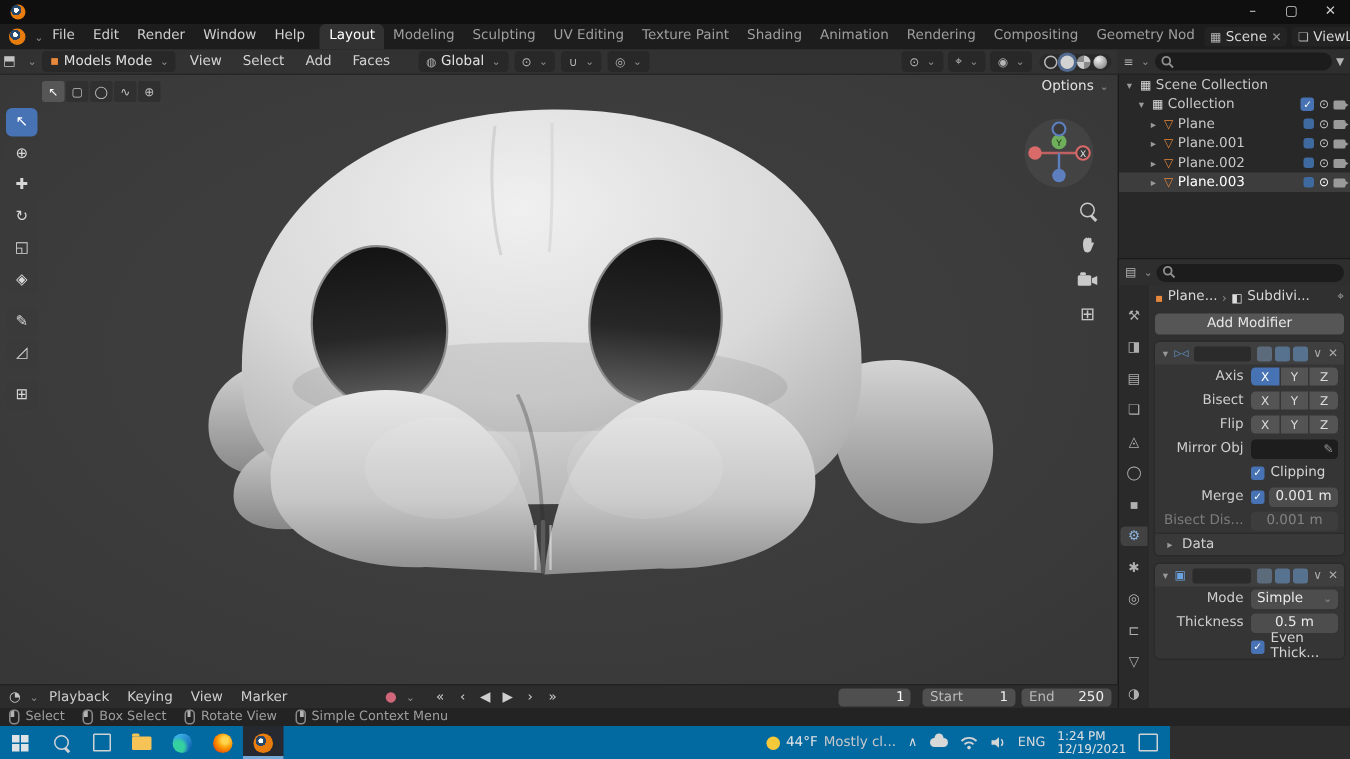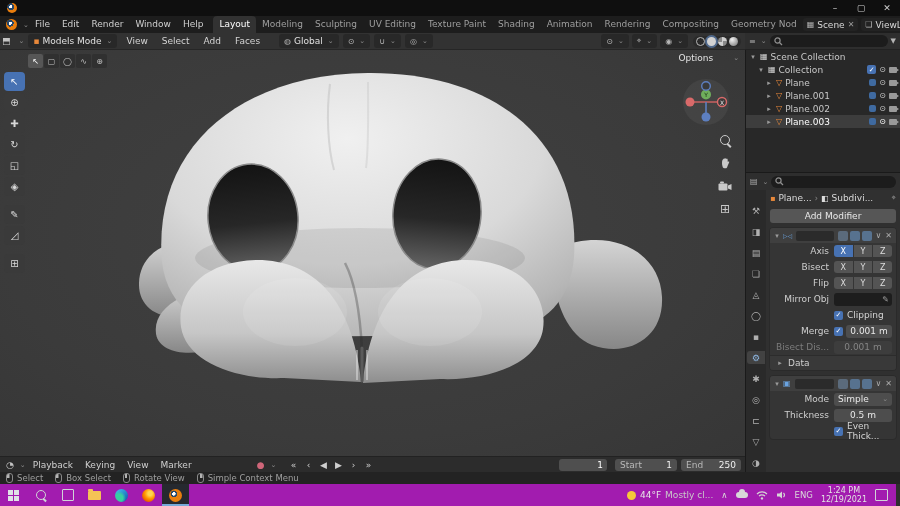--- a/index.html
+++ b/index.html
@@ -57,21 +57,21 @@
   .mi-cam::after{content:"";position:absolute;right:-2px;top:1px;border-left:3px solid #9a9a9a;border-top:2px solid transparent;border-bottom:2px solid transparent;}
   .mi-mod{width:7px;height:7px;border-radius:2px;background:#3f6aa0;flex:none;}
   .cb{width:9px;height:9px;border-radius:2px;background:#4772b3;color:#fff;font-size:7px;display:flex;align-items:center;justify-content:center;flex:none;}
 
   
   .viewport{left:0;top:50px;width:745px;height:406px;background:radial-gradient(ellipse at 48% 45%,#414141 0%,#3b3b3b 65%,#363636 100%);overflow:hidden;}
   .model-svg{position:absolute;left:0;top:0;}
   .selmodes{position:absolute;left:28px;top:4px;display:flex;gap:1px;}
   .smb{width:15px;height:14px;background:#303030;border-radius:2px;display:flex;align-items:center;justify-content:center;font-size:8px;color:#c2c2c2;}
   .smb.on{background:#565656;color:#fff;}
-  .vp-options{position:absolute;right:6px;top:3px;font-size:9px;color:#e2e2e2;display:flex;gap:18px;align-items:center;text-align:right;}
+  .vp-options{position:absolute;right:6px;top:3px;font-size:9px;color:#e2e2e2;display:flex;gap:2px;align-items:center;text-align:right;}
   .tools{position:absolute;left:4px;top:22px;display:flex;flex-direction:column;gap:2px;}
   .tool{width:21px;height:19px;border-radius:4px;background:#3a3a3a;display:flex;align-items:center;justify-content:center;font-size:10px;color:#d8d8d8;}
   .tool.on{background:#4772b3;color:#fff;}
   .tsep{height:5px;}
   .gizmo{position:absolute;left:682px;top:28px;width:48px;height:48px;}
   .vpbtns{position:absolute;left:716px;top:82px;display:flex;flex-direction:column;gap:7px;align-items:center;}
   .vpb{width:18px;height:16px;display:flex;align-items:center;justify-content:center;color:#c9c9c9;font-size:12px;}
   .mag{width:8px;height:8px;border:1.6px solid #c9c9c9;border-radius:50%;position:relative;}
   .mag::after{content:"";position:absolute;left:7px;top:7px;width:5px;height:1.8px;background:#c9c9c9;transform:rotate(45deg);transform-origin:0 0;}
 
@@ -116,37 +116,37 @@
   
   .statusbar{left:0;top:472px;width:900px;height:12px;background:#232323;display:flex;align-items:center;font-size:8.5px;color:#9f9f9f;gap:12px;padding:0 6px;box-sizing:border-box;white-space:nowrap;}
   .sb-item{display:flex;align-items:center;gap:4px;}
   .mouse{width:7px;height:10px;border:1px solid #8a8a8a;border-radius:3px;box-sizing:border-box;flex:none;}
   .mouse.l{background:linear-gradient(#b5b5b5,#b5b5b5) left top/50% 50% no-repeat;}
   .mouse.m{background:linear-gradient(#b5b5b5,#b5b5b5) center top/2px 55% no-repeat;}
   .mouse.r{background:linear-gradient(#b5b5b5,#b5b5b5) right top/50% 50% no-repeat;}
   .sb-info{margin-left:auto;color:#9a9a9a;}
 
   
-  .taskbar{left:0;top:484px;width:896px;height:22px;background:#a21caf;display:flex;align-items:center;box-sizing:border-box;}
+  .taskbar{left:0;top:484px;width:780px;height:22px;background:#0369a1;display:flex;align-items:center;box-sizing:border-box;}
   .tb-ic{width:27px;height:22px;display:flex;align-items:center;justify-content:center;position:relative;}
   .tb-ic.open{background:#26292f;box-shadow:inset 0 -2px 0 #76a9d8;}
   .winlogo{display:grid;grid-template-columns:5px 5px;grid-template-rows:5px 5px;gap:1px;}
   .winlogo span{background:#dfe3e6;}
   .srch{width:8px;height:8px;border:1.5px solid #cfd3d6;border-radius:50%;position:relative;}
   .srch::after{content:"";position:absolute;left:7px;top:7px;width:4px;height:1.6px;background:#cfd3d6;transform:rotate(45deg);transform-origin:0 0;}
   .tview{width:10px;height:10px;border:1.3px solid #cfd3d6;border-radius:1px;}
   .folder{width:13px;height:9px;background:#f5c356;border-radius:1px;position:relative;}
   .folder::before{content:"";position:absolute;left:0;top:-2px;width:5px;height:2px;background:#f5c356;border-radius:1px 1px 0 0;}
   .edge{width:13px;height:13px;border-radius:50%;background:radial-gradient(circle at 30% 70%,#35d0a0 0 30%,transparent 55%),linear-gradient(135deg,#45c6f5,#0b55a8);}
   .ffox{width:13px;height:13px;border-radius:50%;background:radial-gradient(circle at 62% 35%,#ffd54f 0 18%,#ff9800 45%,#e65100 78%,#b7255c 100%);}
   .tray{margin-left:auto;display:flex;align-items:center;gap:8px;padding-right:8px;}
   .wsun{width:9px;height:9px;border-radius:50%;background:#f5c93a;}
   .wtxt{font-size:9px;color:#e6e6e6;display:flex;gap:4px;align-items:center;}
   .traytxt{font-size:8.5px;color:#d9d9d9;}
-  .dtime{font-size:8px;line-height:9px;text-align:center;color:#e2e2e2;}
+  .dtime{font-size:8px;line-height:9px;text-align:left;color:#e2e2e2;}
   .notif{width:11px;height:10px;border:1.2px solid #cfd3d6;border-radius:1px;}
   .cloudic{width:12px;height:6px;background:#d8d8d8;border-radius:4px;position:relative;}
   .cloudic::before{content:"";position:absolute;left:3px;top:-3px;width:6px;height:6px;border-radius:50%;background:#d8d8d8;}
 </style>
 </head>
 <body>
 
 <div class="app">
 
   <div class="abs titlebar">

